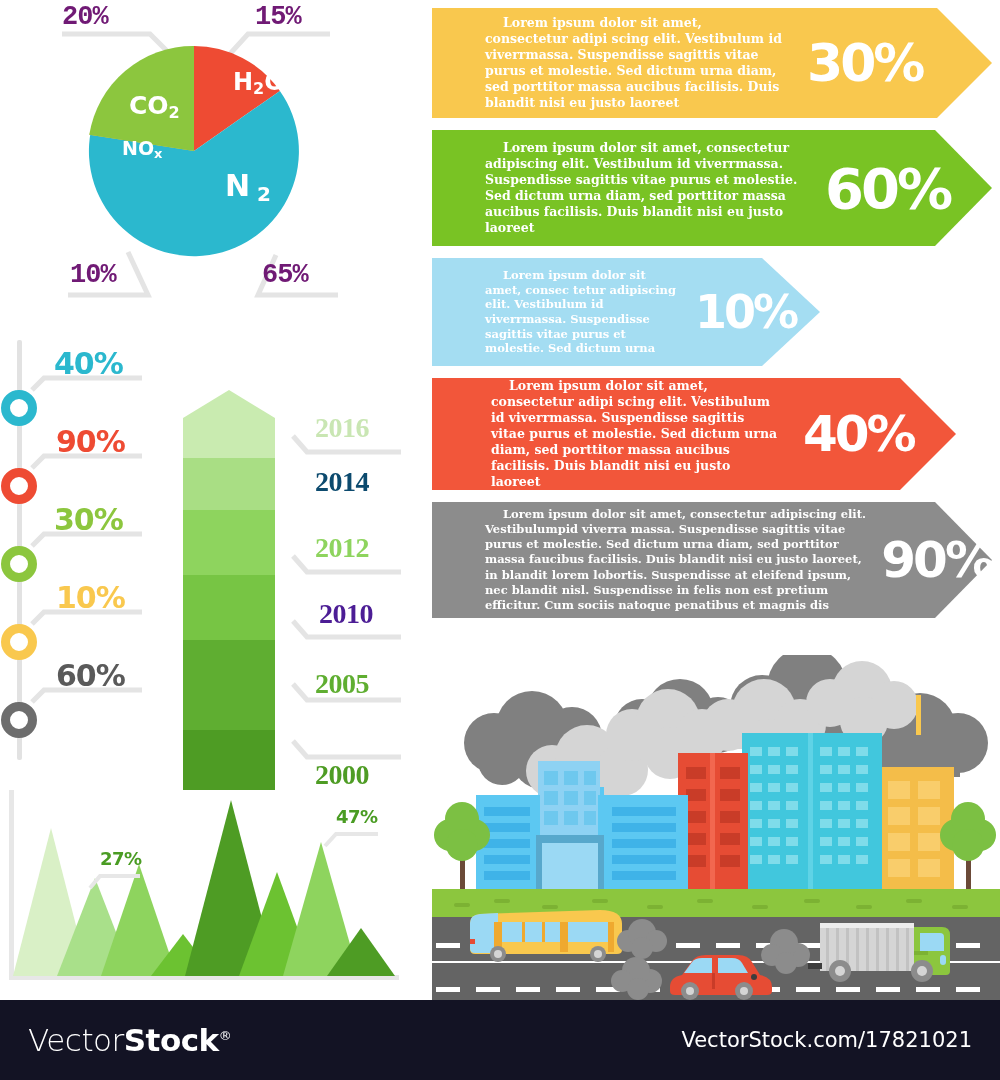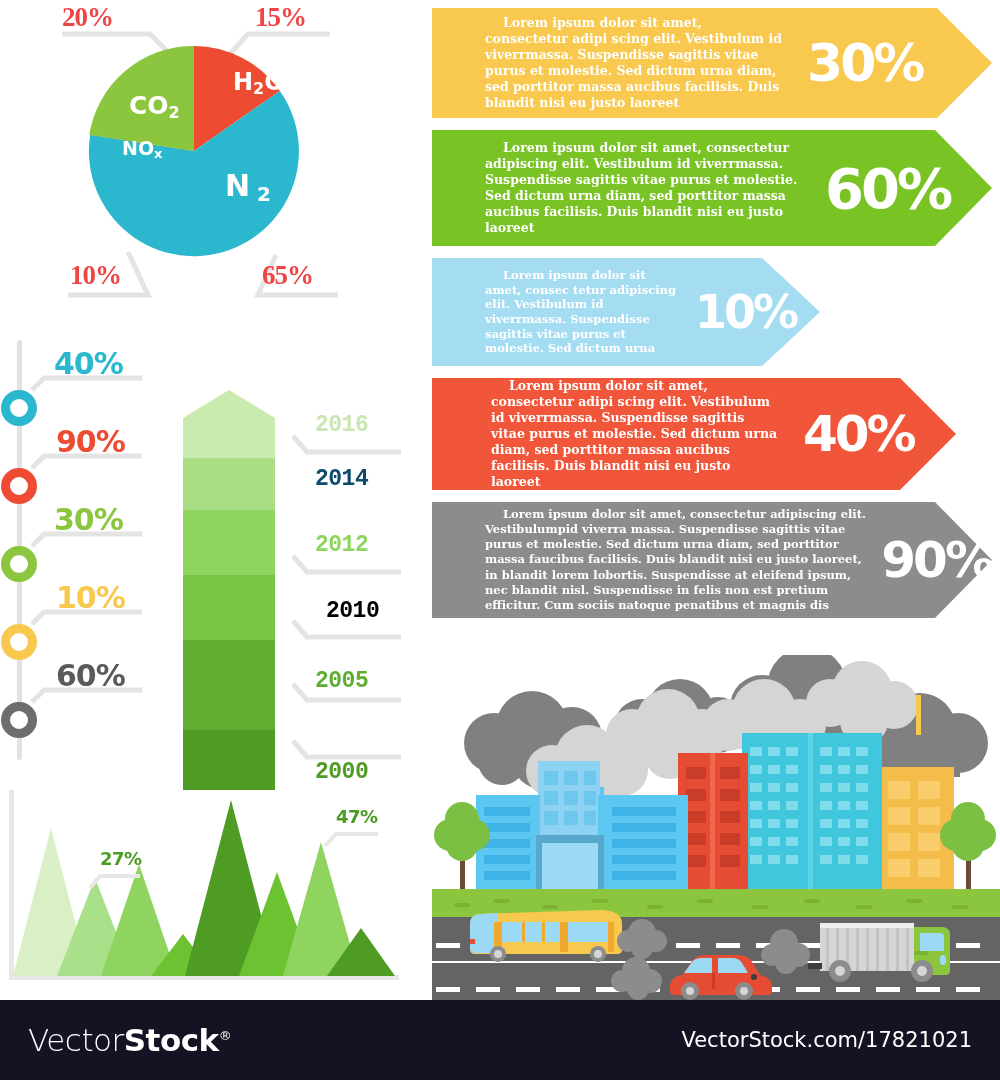--- a/index.html
+++ b/index.html
@@ -4,21 +4,21 @@
 <style>
   * { box-sizing: border-box; margin: 0; padding: 0; }
   html, body {
     width: 1000px; height: 1080px;
     background: #ffffff;
     font-family: "Liberation Sans", sans-serif;
     overflow: hidden;
   }
   #root { position: relative; width: 1000px; height: 1080px; background: #fff; }
   .pct-label-gray {
-    color: #ef4444; font-weight: bold; font-family: Liberation Serif, serif;
+    color: #701a75; font-weight: bold; font-family: Liberation Mono, monospace;
     letter-spacing: -1px;
   }
 
   
   #pie-section { position: absolute; left: 0; top: 0; width: 420px; height: 330px; }
   #pie-wrap { position: absolute; left: 85px; top: 42px; width: 218px; height: 218px; }
   #pie-svg { display: block; }
   .pie-slice-label {
     fill: #ffffff; font-family: "DejaVu Sans", sans-serif; font-weight: bold;
   }
@@ -37,22 +37,22 @@
   }
   .tl-pct {
     position: absolute; font-size: 30px; font-weight: bold;
     font-family: "DejaVu Sans", sans-serif; letter-spacing: -1px; white-space: nowrap;
   }
   .tl-leader { position: absolute; }
 
   
   #chevron-col { position: absolute; left: 183px; top: 390px; width: 92px; height: 400px; }
   .year-label {
-    position: absolute; font-size: 23px; font-weight: bold;
-    font-family: Liberation Mono, monospace; letter-spacing: -0.5px;
+    position: absolute; font-size: 28px; font-weight: bold;
+    font-family: Liberation Serif, serif; letter-spacing: -0.5px;
   }
   .year-leader { position: absolute; }
 
   
   #tri-chart { position: absolute; left: 0px; top: 780px; width: 420px; height: 215px; }
   .tri-axis-v { position: absolute; left: 9px; top: 10px; width: 5px; height: 190px; background: #e7e7e7; }
   .tri-axis-h { position: absolute; left: 9px; top: 195px; width: 390px; height: 5px; background: #e7e7e7; }
   .tri-pct {
     position: absolute; font-size: 18px; font-weight: bold;
     font-family: "DejaVu Sans", sans-serif; color: #4a9c23; letter-spacing: -0.5px;
@@ -170,21 +170,21 @@
       <polyline points="18,46 32,62 126,62" fill="none" stroke="#e4e4e4" stroke-width="5"></polyline>
       <polyline points="18,166 32,182 126,182" fill="none" stroke="#e4e4e4" stroke-width="5"></polyline>
       <polyline points="18,231 32,247 126,247" fill="none" stroke="#e4e4e4" stroke-width="5"></polyline>
       <polyline points="18,294 32,310 126,310" fill="none" stroke="#e4e4e4" stroke-width="5"></polyline>
       <polyline points="18,351 32,367 126,367" fill="none" stroke="#e4e4e4" stroke-width="5"></polyline>
     </svg>
 
     <div class="year-label" style="left:132px; top:22px;  color:#c9e6b3;">2016</div>
     <div class="year-label" style="left:132px; top:76px;  color:#0c4a6e;">2014</div>
     <div class="year-label" style="left:132px; top:142px; color:#8ed45e;">2012</div>
-    <div class="year-label" style="left:143px; top:208px; color:#000000;">2010</div>
+    <div class="year-label" style="left:136px; top:208px; color:#4c1d95;">2010</div>
     <div class="year-label" style="left:132px; top:278px; color:#5fae31;">2005</div>
     <div class="year-label" style="left:132px; top:337px; color:#4e9c24;margin-top:32px;">2000</div>
   </div>
 
   <div id="tri-chart">
     <div class="tri-axis-v"></div>
     <div class="tri-axis-h"></div>
 
     <svg style="position:absolute; left:9px; top:10px;" width="400" height="188" viewBox="0 0 400 188">
       <polygon points="42,38 80,186 4,186" fill="#d9f0c6"></polygon>

